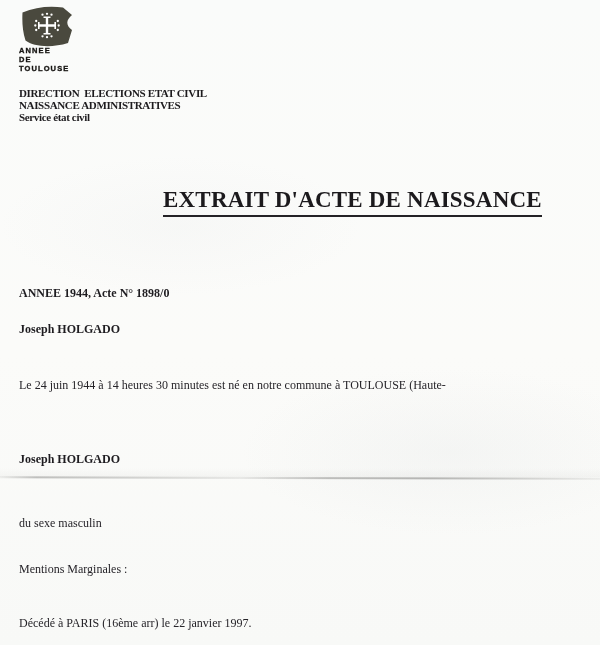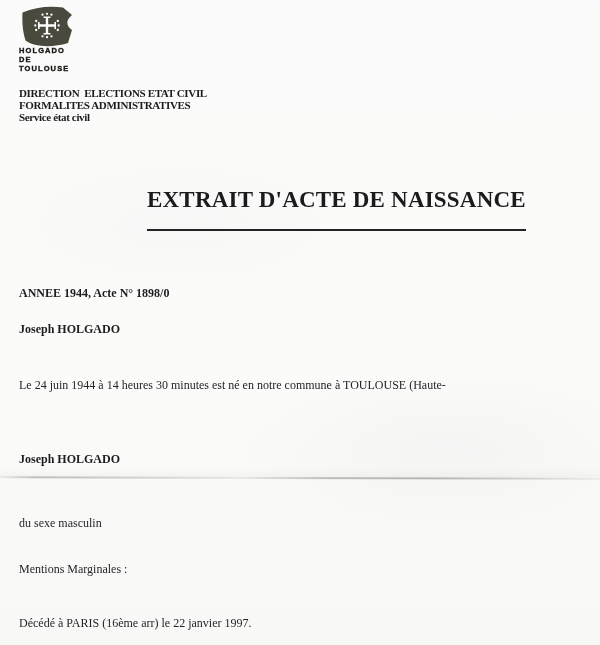--- a/index.html
+++ b/index.html
@@ -53,21 +53,22 @@
     left: 147px; top: 186px;
     font-weight: bold;
     font-size: 23px;
     line-height: 28px;
     letter-spacing: 0.2px;
     color: #1c1a1d;
   }
   .doc-title .underlined {
     display: inline-block;
     border-bottom: 2.4px solid #242226;
-    padding-bottom: 15px;
+    padding-bottom: 1px;
+    margin-left: 16px;
   }
 
   
   .txt {
     position: absolute;
     left: 19px;
     font-size: 12px;
     line-height: 22px;
     color: #262429;
   }
@@ -125,28 +126,28 @@
       <circle cx="17.2" cy="16.5" r="1.15"></circle>
         <circle cx="16.3" cy="21" r="1.15"></circle>
         <circle cx="17.2" cy="25.5" r="1.15"></circle>
       <circle cx="38.8" cy="16.5" r="1.15"></circle>
         <circle cx="39.7" cy="21" r="1.15"></circle>
         <circle cx="38.8" cy="25.5" r="1.15"></circle>
     </g>
   </svg>
 
   <div class="logo-org">
-    <div>HOLGADO</div>
+    <div>ANNEE</div>
     <div>DE</div>
     <div>TOULOUSE</div>
   </div>
 
   <div class="letterhead">
     <div class="lh-line">DIRECTION  ELECTIONS ETAT CIVIL</div>
-    <div class="lh-line">FORMALITES ADMINISTRATIVES</div>
+    <div class="lh-line">NAISSANCE ADMINISTRATIVES</div>
     <div class="lh-line">Service état civil</div>
   </div>
 
   <div class="doc-title">
     <span class="underlined">EXTRAIT D'ACTE DE NAISSANCE</span>
   </div>
 
   <div class="txt bold act-year">ANNEE 1944, Acte N° 1898/0</div>
 
   <div class="txt bold name-1">Joseph HOLGADO</div>

